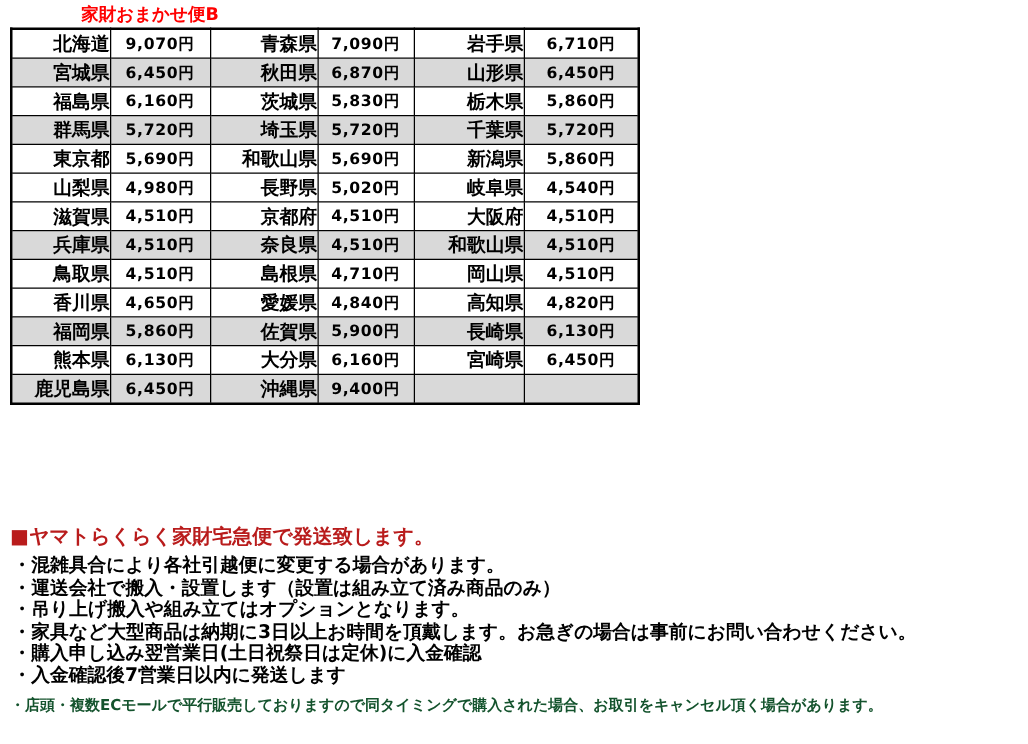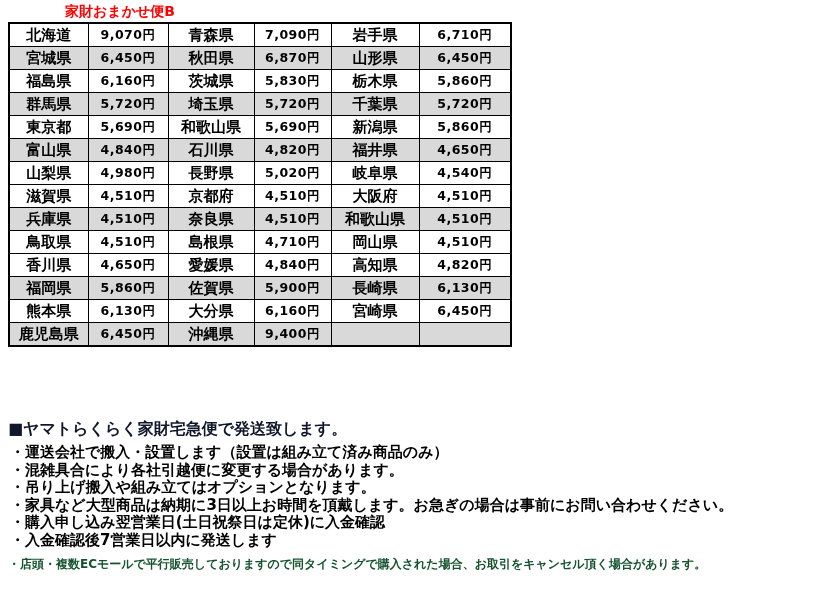--- a/index.html
+++ b/index.html
@@ -41,36 +41,37 @@
     padding: 0;
     text-align: center;
     vertical-align: middle;
     font-weight: bold;
     color: #000000;
     overflow: hidden;
     white-space: nowrap;
   }
   table.fee-table td.pref {
     font-size: 15px;
+    text-align: right;
   }
   table.fee-table td.price {
     font-size: 12.5px;
     letter-spacing: 0.5px;
     margin-left: 20px;
   }
   table.fee-table tr.shaded td {
     background: var(--row-shade, #d9d9d9);
   }
   .notes-heading {
     position: absolute;
     left: 8px;
     top: 419px;
     font-size: 16px;
     font-weight: bold;
-    color: #0f172a;
+    color: #b91c1c;
     white-space: nowrap;
   }
   .notes-bullets {
     position: absolute;
     left: 10px;
     top: 444px;
     font-size: 15px;
     font-weight: bold;
     color: #000000;
   }
@@ -138,28 +139,20 @@
           <td class="price">5,720円</td>
         </tr>
         <tr>
           <td class="pref">東京都</td>
           <td class="price">5,690円</td>
           <td class="pref">和歌山県</td>
           <td class="price">5,690円</td>
           <td class="pref">新潟県</td>
           <td class="price">5,860円</td>
         </tr>
-        <tr class="shaded">
-          <td class="pref">富山県</td>
-          <td class="price">4,840円</td>
-          <td class="pref">石川県</td>
-          <td class="price">4,820円</td>
-          <td class="pref">福井県</td>
-          <td class="price">4,650円</td>
-        </tr>
         <tr>
           <td class="pref">山梨県</td>
           <td class="price">4,980円</td>
           <td class="pref">長野県</td>
           <td class="price">5,020円</td>
           <td class="pref">岐阜県</td>
           <td class="price">4,540円</td>
         </tr>
         <tr>
           <td class="pref">滋賀県</td>
@@ -216,22 +209,22 @@
           <td class="price">9,400円</td>
           <td class="pref"></td>
           <td class="price"></td>
         </tr>
       </tbody>
   </table>
 
   <div class="notes-heading">■ヤマトらくらく家財宅急便で発送致します。</div>
 
   <div class="notes-bullets">
+    <div class="bullet-line">・混雑具合により各社引越便に変更する場合があります。</div>
     <div class="bullet-line">・運送会社で搬入・設置します（設置は組み立て済み商品のみ）</div>
-    <div class="bullet-line">・混雑具合により各社引越便に変更する場合があります。</div>
     <div class="bullet-line">・吊り上げ搬入や組み立てはオプションとなります。</div>
     <div class="bullet-line">・家具など大型商品は納期に3日以上お時間を頂戴します。お急ぎの場合は事前にお問い合わせください。</div>
     <div class="bullet-line">・購入申し込み翌営業日(土日祝祭日は定休)に入金確認</div>
     <div class="bullet-line">・入金確認後7営業日以内に発送します</div>
   </div>
 
   <div class="fine-print">・店頭・複数ECモールで平行販売しておりますので同タイミングで購入された場合、お取引をキャンセル頂く場合があります。</div>
 
 </div>
 

